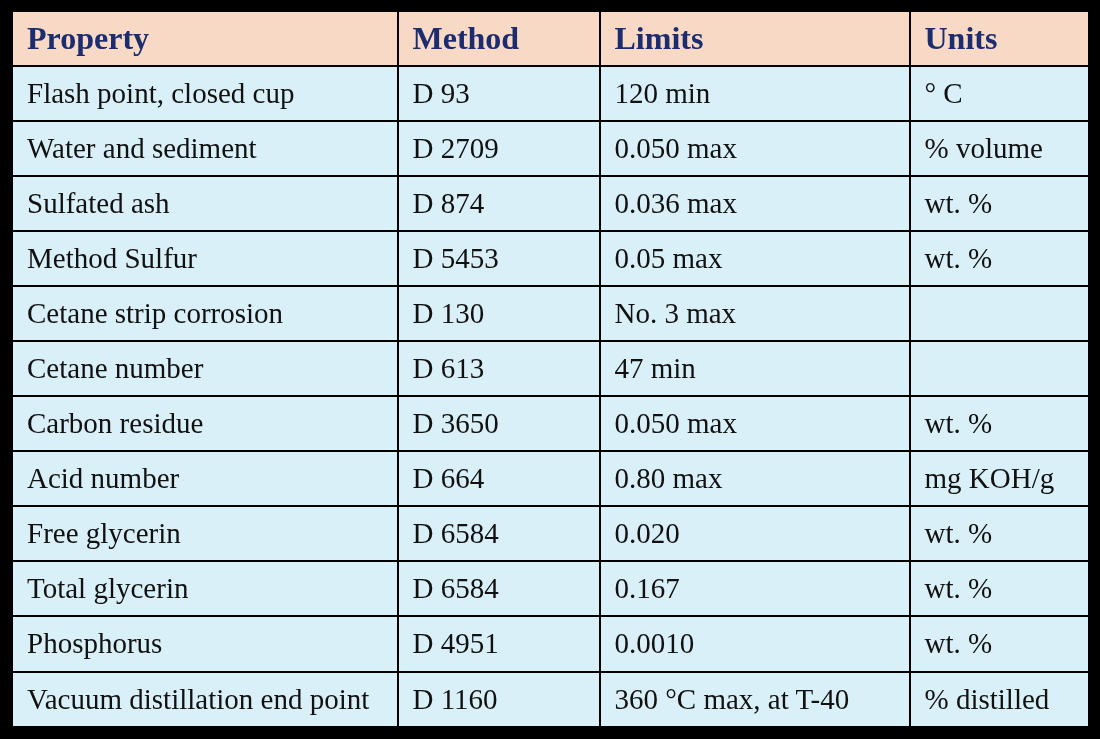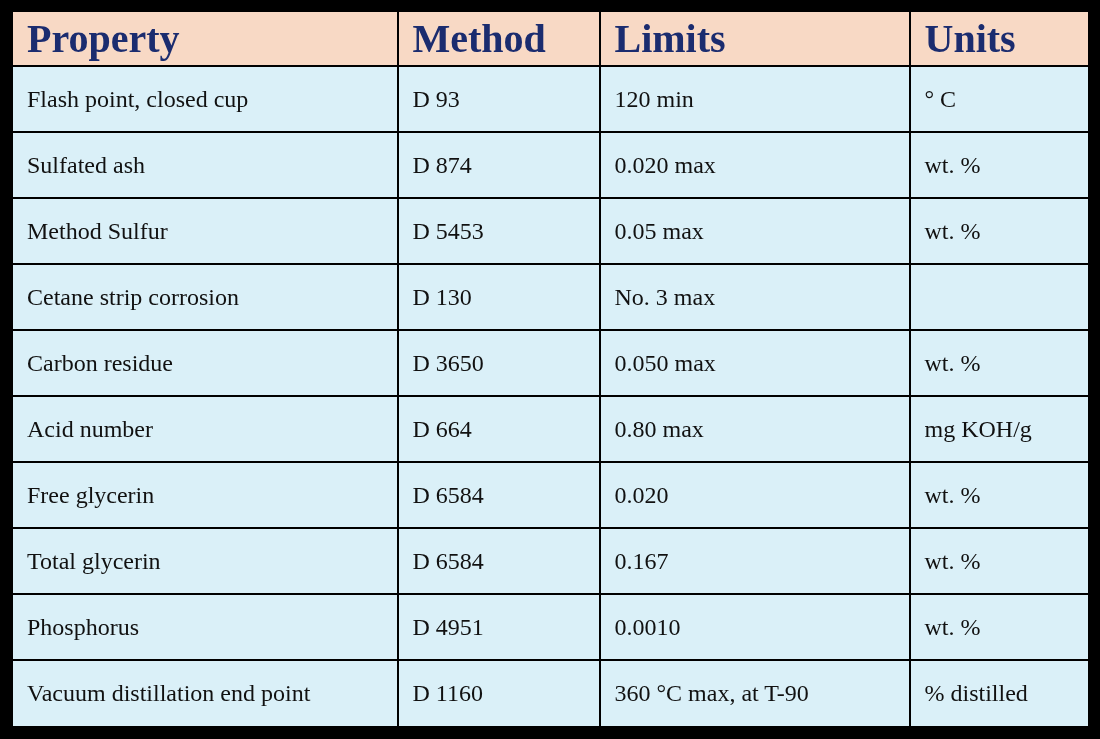--- a/index.html
+++ b/index.html
@@ -42,28 +42,28 @@
     white-space: nowrap;
     overflow: hidden;
   }
   table.spec-table {
     border: 3px solid #000000;
   }
   thead th {
     background: var(--header-bg, #f8d9c5);
     color: var(--header-text, #1b2c6f);
     font-weight: bold;
-    font-size: 40px;
+    font-size: 32px;
     height: 53px;
   }
   tbody td {
     background: var(--body-bg, #daf0f8);
     color: var(--body-text, #111111);
     font-weight: normal;
-    font-size: 24px;
+    font-size: 29px;
   }
 </style>
 </head>
 <body style="--header-bg: #f8d9c5; --header-text: #1b2c6f; --body-bg: #daf0f8; --body-text: #111111; background: rgb(0, 0, 0);">
 
 <div class="table-wrap">
   <table class="spec-table">
     <colgroup>
       <col class="c-property">
       <col class="c-method">
@@ -79,43 +79,55 @@
       </tr>
     </thead>
     <tbody id="table-body">
   <tr>
     <td>Flash point, closed cup</td>
     <td>D 93</td>
     <td>120 min</td>
     <td>° C</td>
   </tr>
 
+  <tr>
+    <td>Water and sediment</td>
+    <td>D 2709</td>
+    <td>0.050 max</td>
+    <td>% volume</td>
+  </tr>
 
 
   <tr>
     <td>Sulfated ash</td>
     <td>D 874</td>
-    <td>0.020 max</td>
+    <td>0.036 max</td>
     <td>wt. %</td>
   </tr>
 
   <tr>
     <td>Method Sulfur</td>
     <td>D 5453</td>
     <td>0.05 max</td>
     <td>wt. %</td>
   </tr>
 
   <tr>
     <td>Cetane strip corrosion</td>
     <td>D 130</td>
     <td>No. 3 max</td>
     <td></td>
   </tr>
 
+  <tr>
+    <td>Cetane number</td>
+    <td>D 613</td>
+    <td>47 min</td>
+    <td></td>
+  </tr>
 
   <tr>
     <td>Carbon residue</td>
     <td>D 3650</td>
     <td>0.050 max</td>
     <td>wt. %</td>
   </tr>
 
   <tr>
     <td>Acid number</td>
@@ -141,18 +153,18 @@
   <tr>
     <td>Phosphorus</td>
     <td>D 4951</td>
     <td>0.0010</td>
     <td>wt. %</td>
   </tr>
 
   <tr>
     <td>Vacuum distillation end point</td>
     <td>D 1160</td>
-    <td>360 °C max, at T-90</td>
+    <td>360 °C max, at T-40</td>
     <td>% distilled</td>
   </tr>
 </tbody>
   </table>
 </div>
 
 </body></html>

